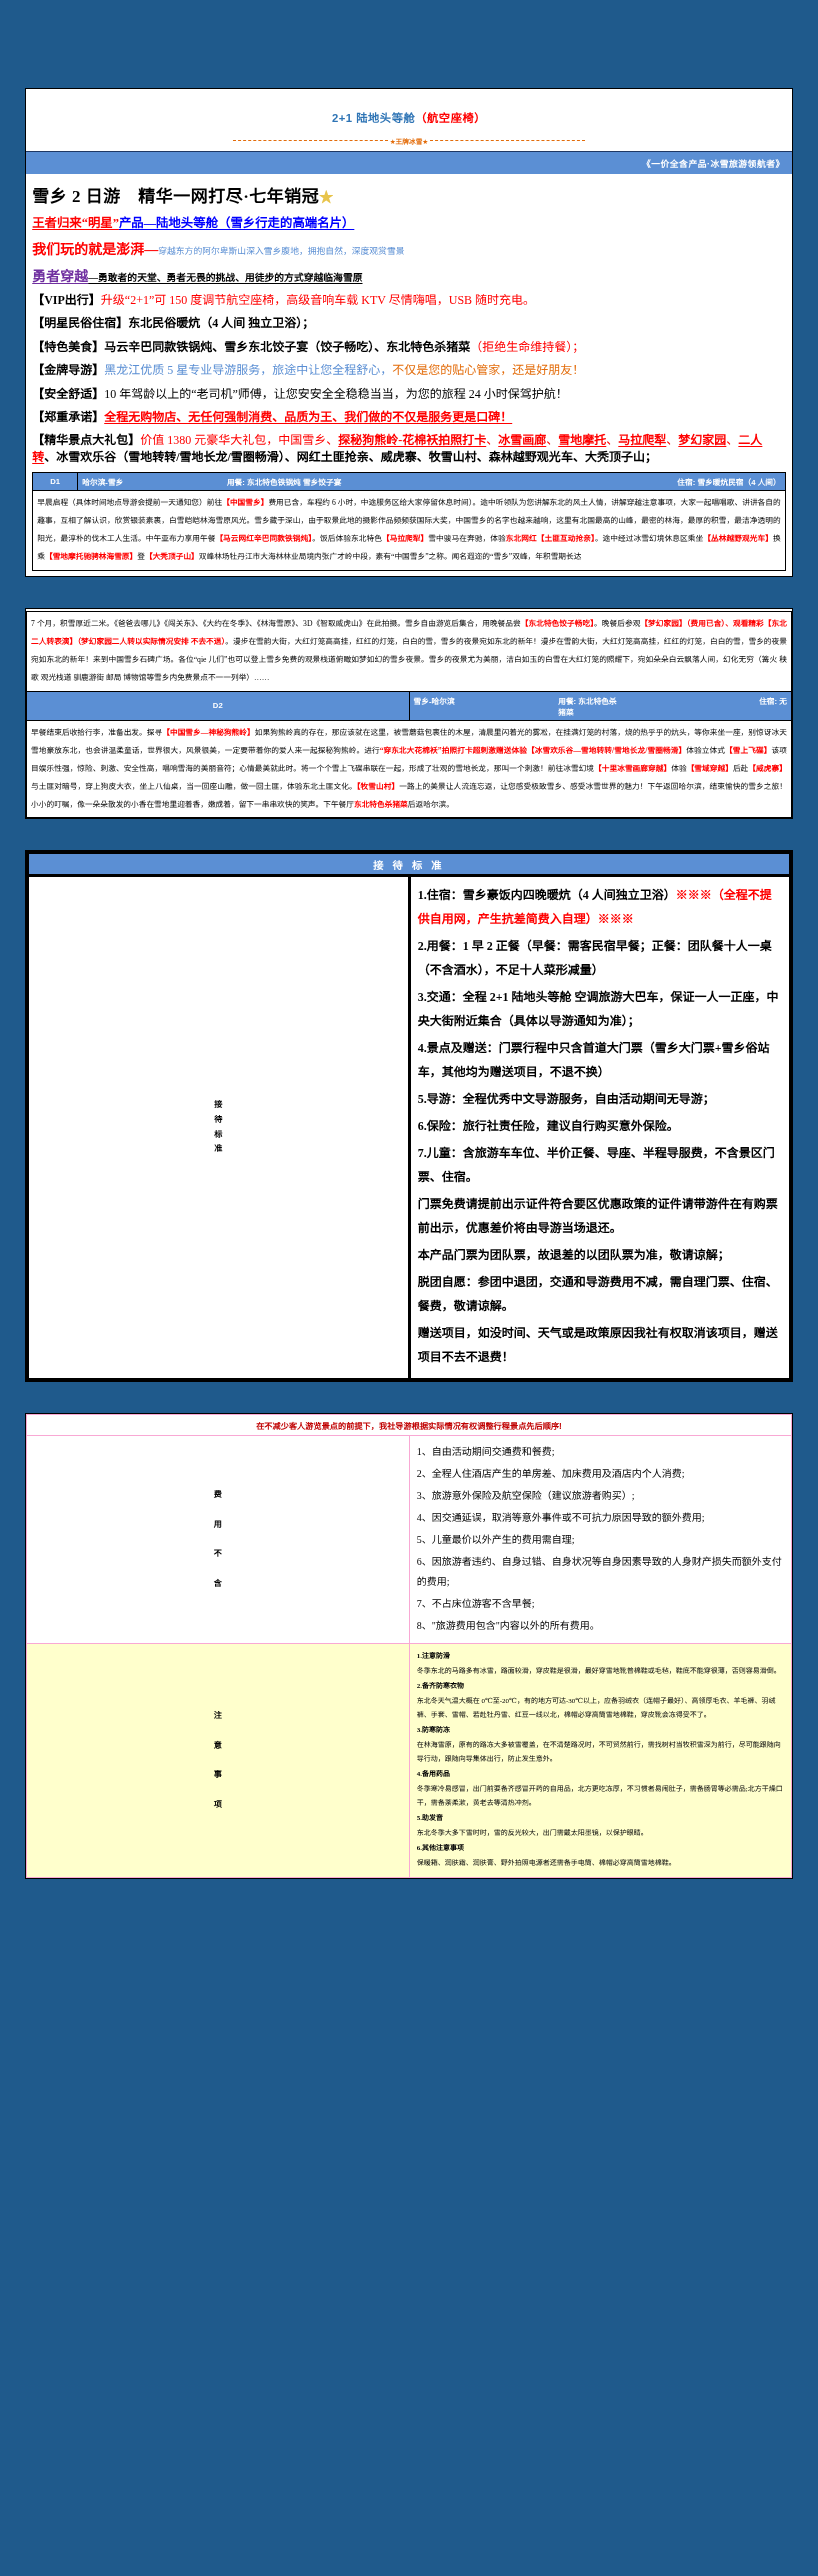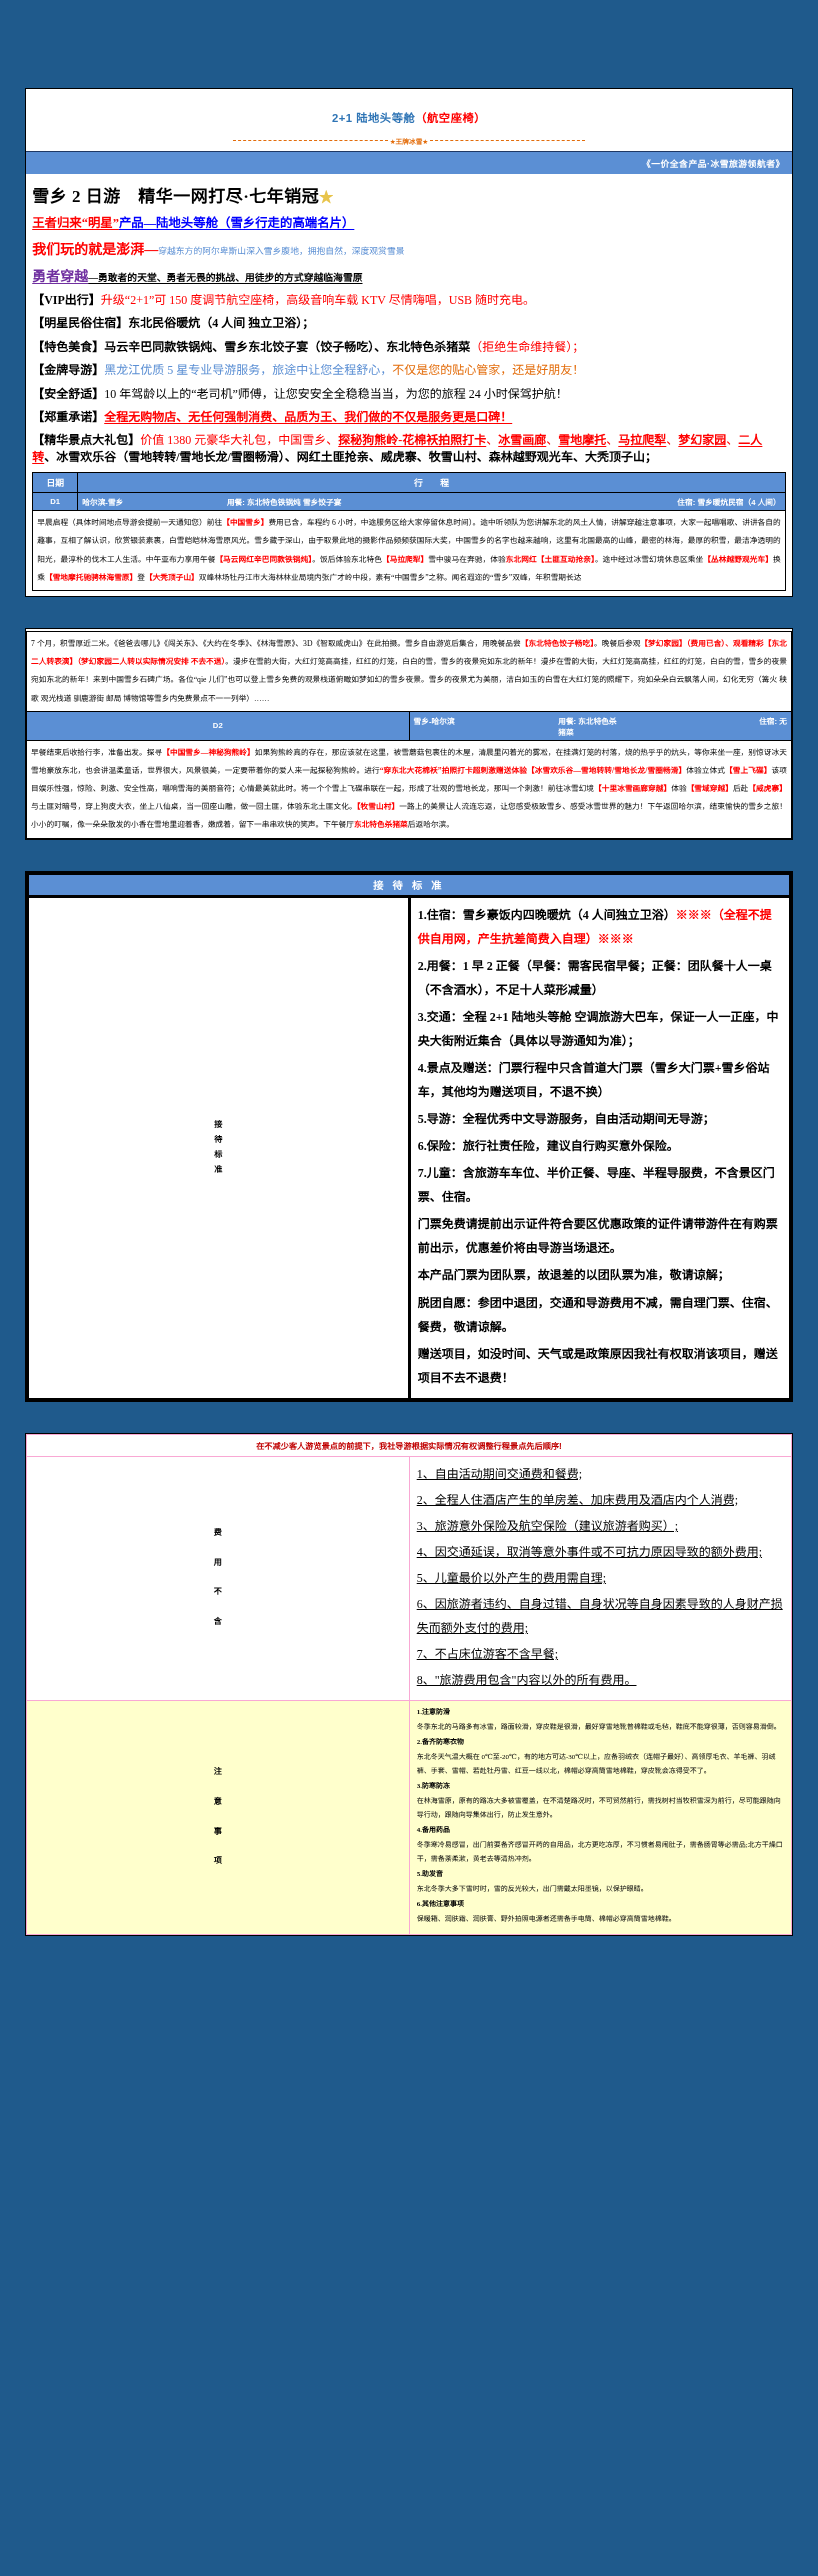--- a/index.html
+++ b/index.html
@@ -252,25 +252,24 @@
   .cost-head {
     text-align: center;
     font-weight: bold;
     font-size: 8.2px;
     color: #C00000;
     height: 21.6px;
     background: #FFFFFF;
   }
   .cost-body {
     font-family: "Liberation Serif", "DejaVu Serif", serif;
-    font-size: 12px;
+    font-size: 10px;
     line-height: 2.0;
     padding: 5.2px 7.2px;
     color: #000000;
-    text-decoration: underline;
   }
   .cost-body p { margin: 0 0 2.1px 0; }
   .notes-body {
     background: #FFFFCC;
     font-family: "Liberation Serif", "DejaVu Serif", serif;
     font-size: 7px;
     line-height: 1.95;
     padding: 5.2px 7.2px;
     color: #000000;
   }
@@ -322,24 +321,20 @@
         <div class="feat"><span class="tag">【明星民俗住宿】</span><span class="blk">东北民俗暖炕（4 人间 独立卫浴）；</span></div>
         <div class="feat"><span class="tag">【特色美食】</span><span class="blk">马云辛巴同款铁锅炖、雪乡东北饺子宴（饺子畅吃）、东北特色杀猪菜</span><span class="red">（拒绝生命维持餐）；</span></div>
         <div class="feat"><span class="tag">【金牌导游】</span><span class="blue">黑龙江优质 5 星专业导游服务，旅途中让您全程舒心，</span><span class="orange">不仅是您的贴心管家，还是好朋友！</span></div>
         <div class="feat"><span class="tag">【安全舒适】</span><span class="blknorm">10 年驾龄以上的“老司机”师傅，让您安安全全稳稳当当，为您的旅程 24 小时保驾护航！</span></div>
         <div class="feat"><span class="tag">【郑重承诺】</span><span class="redu">全程无购物店、无任何强制消费、品质为王、我们做的不仅是服务更是口碑！</span></div>
         <div class="feat"><span class="tag">【精华景点大礼包】</span><span class="red">价值 1380 元豪华大礼包，中国雪乡、</span><span class="redbu">探秘狗熊岭-花棉袄拍照打卡</span><span class="red">、</span><span class="redbu">冰雪画廊</span><span class="red">、</span><span class="redbu">雪地摩托</span><span class="red">、</span><span class="redbu">马拉爬犁</span><span class="red">、</span><span class="redbu">梦幻家园</span><span class="red">、</span><span class="redbu">二人转</span><span class="blk">、冰雪欢乐谷（雪地转转/雪地长龙/雪圈畅滑）、网红土匪抢亲、威虎寨、牧雪山村、森林越野观光车、大秃顶子山；</span></div>
       </div>
 
     <table class="itin">
       <tbody id="itin-body">
-          <tr>
-            <td class="th-blue col-date">日期</td>
-            <td class="th-blue">行　　程</td>
-          </tr>
           <tr>
             <td class="row-blue col-date">D1</td>
             <td class="row-blue">
               <div class="day-bar">
                 <div class="seg-a">哈尔滨-雪乡</div>
                 <div class="seg-b">用餐: 东北特色铁锅炖  雪乡饺子宴</div>
                 <div class="seg-c">住宿: 雪乡暖炕民宿（4 人间）</div>
               </div>
             </td>
           </tr>

